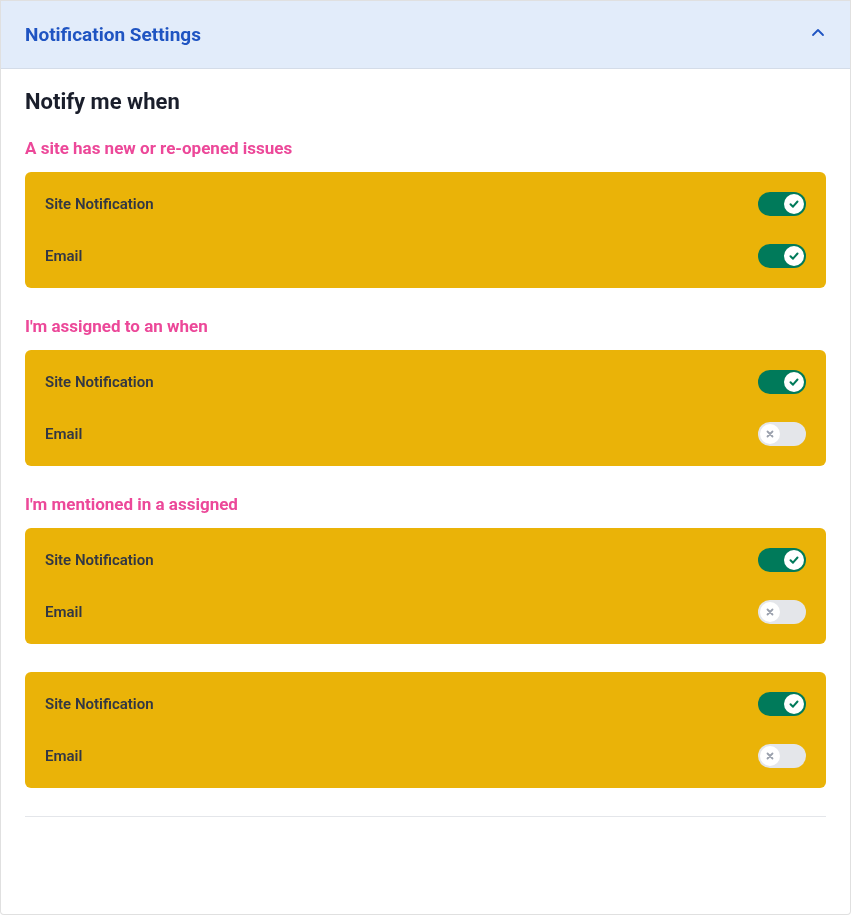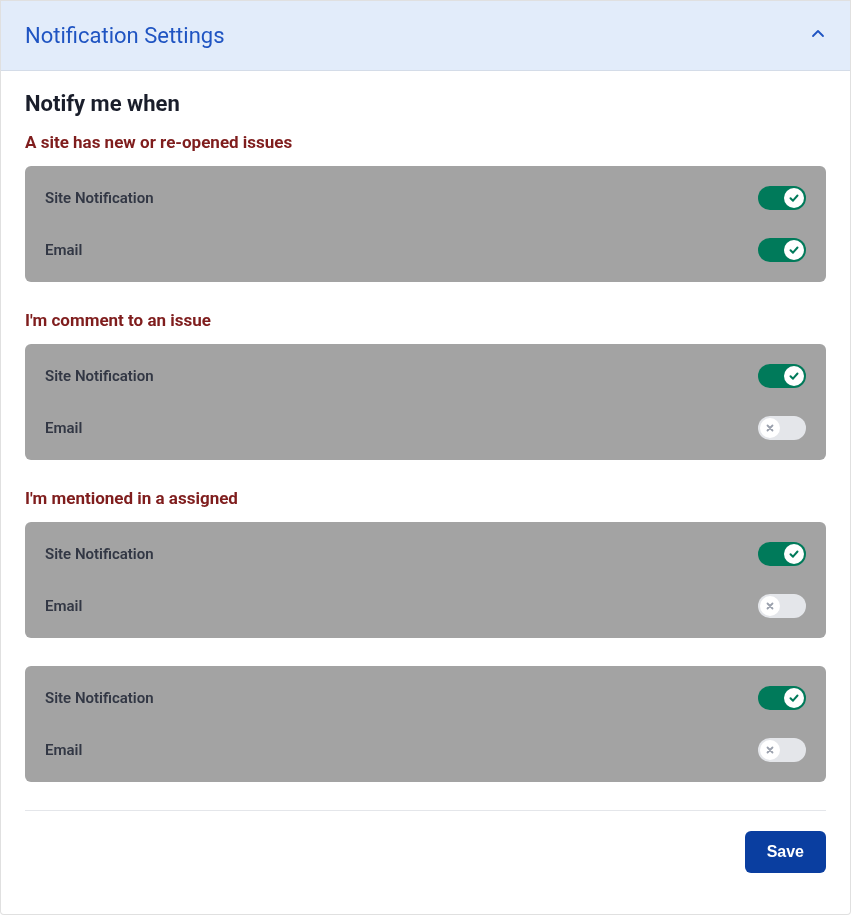--- a/index.html
+++ b/index.html
@@ -28,49 +28,49 @@
       padding: 22px 24px;
       display: flex;
       justify-content: space-between;
       align-items: center;
       cursor: pointer;
       border-top: 1px solid #e0e0e0;
       border-bottom: 1px solid #d4dce8;
     }
     .accordion-title {
       color: #1f54c2;
-      font-size: 22px;
-      font-weight: 400;
+      font-size: 19px;
+      font-weight: 700;
     }
     .chevron {
       color: #1f54c2;
     }
     .content-area {
       padding: 20px 24px 20px 24px;
       flex: 1;
       display: flex;
       flex-direction: column;
     }
     .section-title {
       font-size: 22px;
       font-weight: 700;
       color: #1a1e2b;
-      margin-bottom: 16px;
+      margin-bottom: 24px;
     }
     .group {
       margin-bottom: 28px;
     }
     .group-title {
       font-size: 17px;
       font-weight: 700;
-      color: #7f1d1d;
+      color: #ec4899;
       margin-bottom: 14px;
     }
     .group-body {
-      background: #a3a3a3;
+      background: #eab308;
       border-radius: 6px;
       padding: 6px 0;
     }
     .row {
       display: flex;
       justify-content: space-between;
       align-items: center;
       padding: 14px 20px;
     }
     .row-label {
@@ -171,21 +171,21 @@
                 <svg width="12" height="12" viewBox="0 0 12 12">
                   <path d="M2.5 6.2 L5 8.7 L9.5 3.5" stroke="#007a5a" stroke-width="2" fill="none" stroke-linecap="round" stroke-linejoin="round"></path>
                 </svg>
               </div>
             </div>
         </div>
       </div>
     </div>
 
     <div class="group">
-      <div class="group-title">I'm comment to an issue</div>
+      <div class="group-title">I'm assigned to an when</div>
       <div class="group-body">
         <div class="row">
           <span class="row-label">Site Notification</span>
           <div class="toggle on">
               <div class="knob">
                 <svg width="12" height="12" viewBox="0 0 12 12">
                   <path d="M2.5 6.2 L5 8.7 L9.5 3.5" stroke="#007a5a" stroke-width="2" fill="none" stroke-linecap="round" stroke-linejoin="round"></path>
                 </svg>
               </div>
             </div>
@@ -249,18 +249,15 @@
                   <path d="M2.5 2.5 L7.5 7.5 M7.5 2.5 L2.5 7.5" stroke="#9aa0ac" stroke-width="1.8" stroke-linecap="round"></path>
                 </svg>
               </div>
             </div>
         </div>
       </div>
     </div>
 
     <hr class="divider">
 
-    <div class="footer">
-      <button class="save-btn">Save</button>
-    </div>
 
   </div>
 </div>
 
 </body></html>

